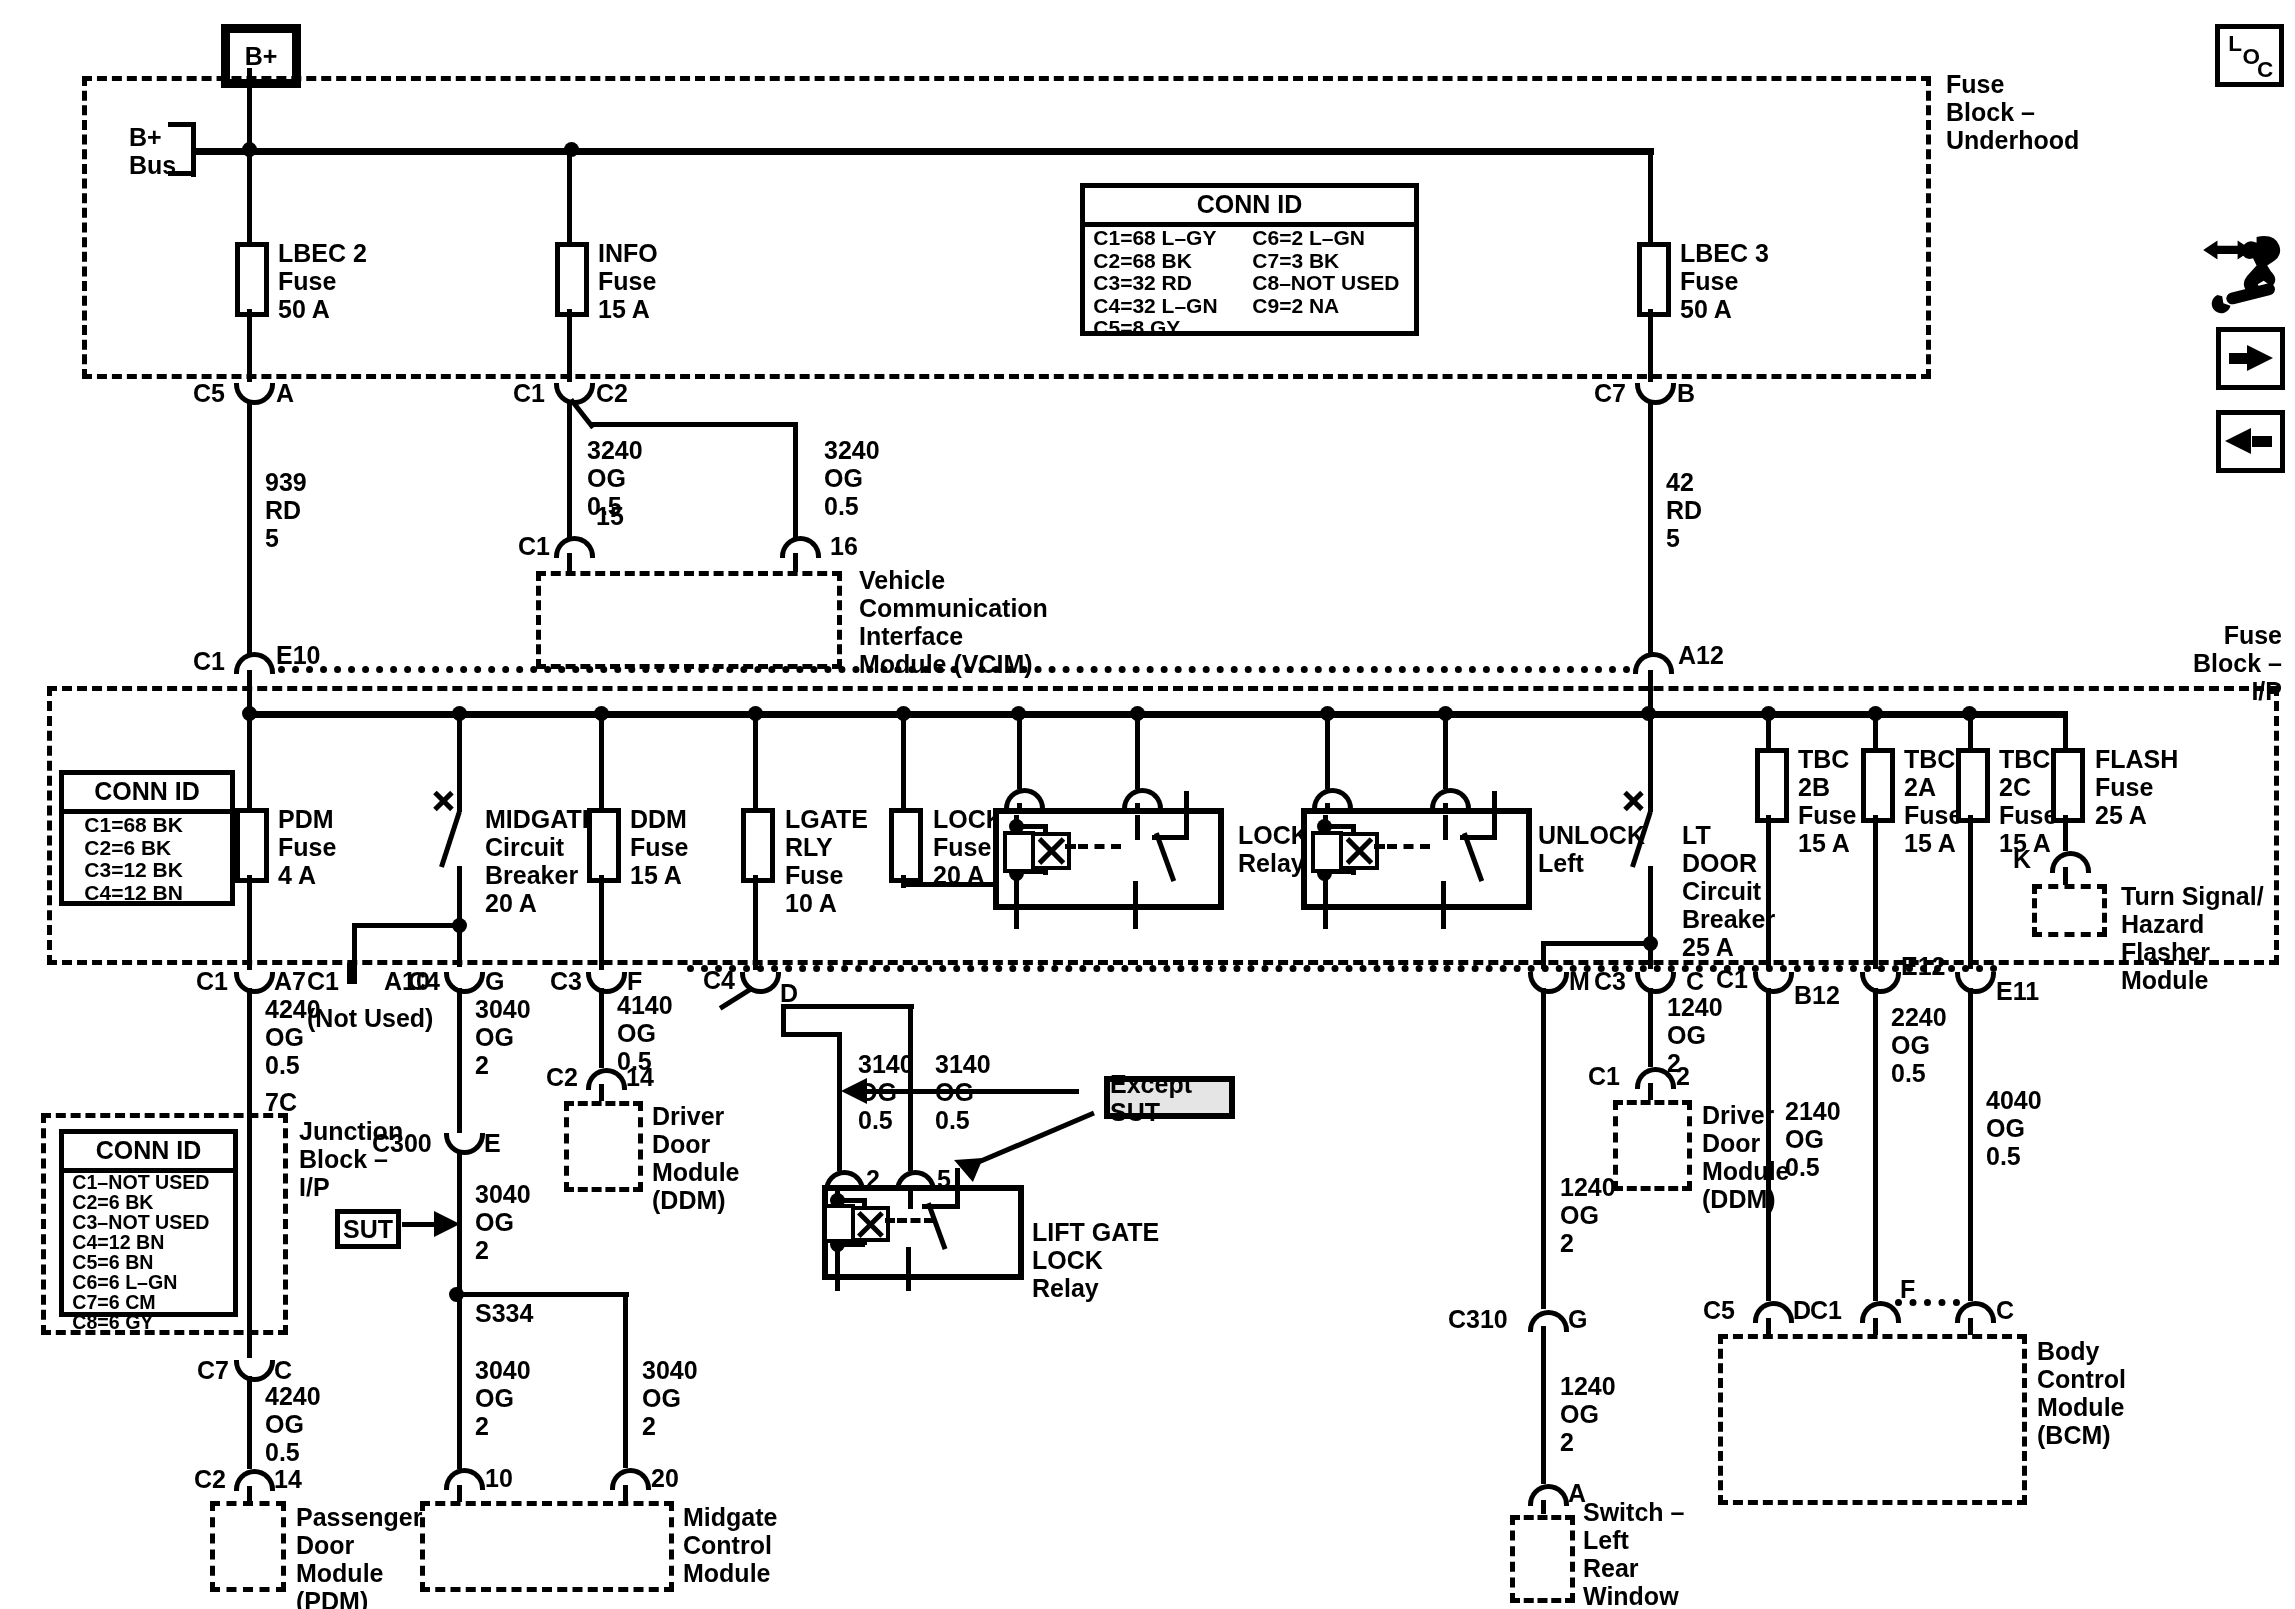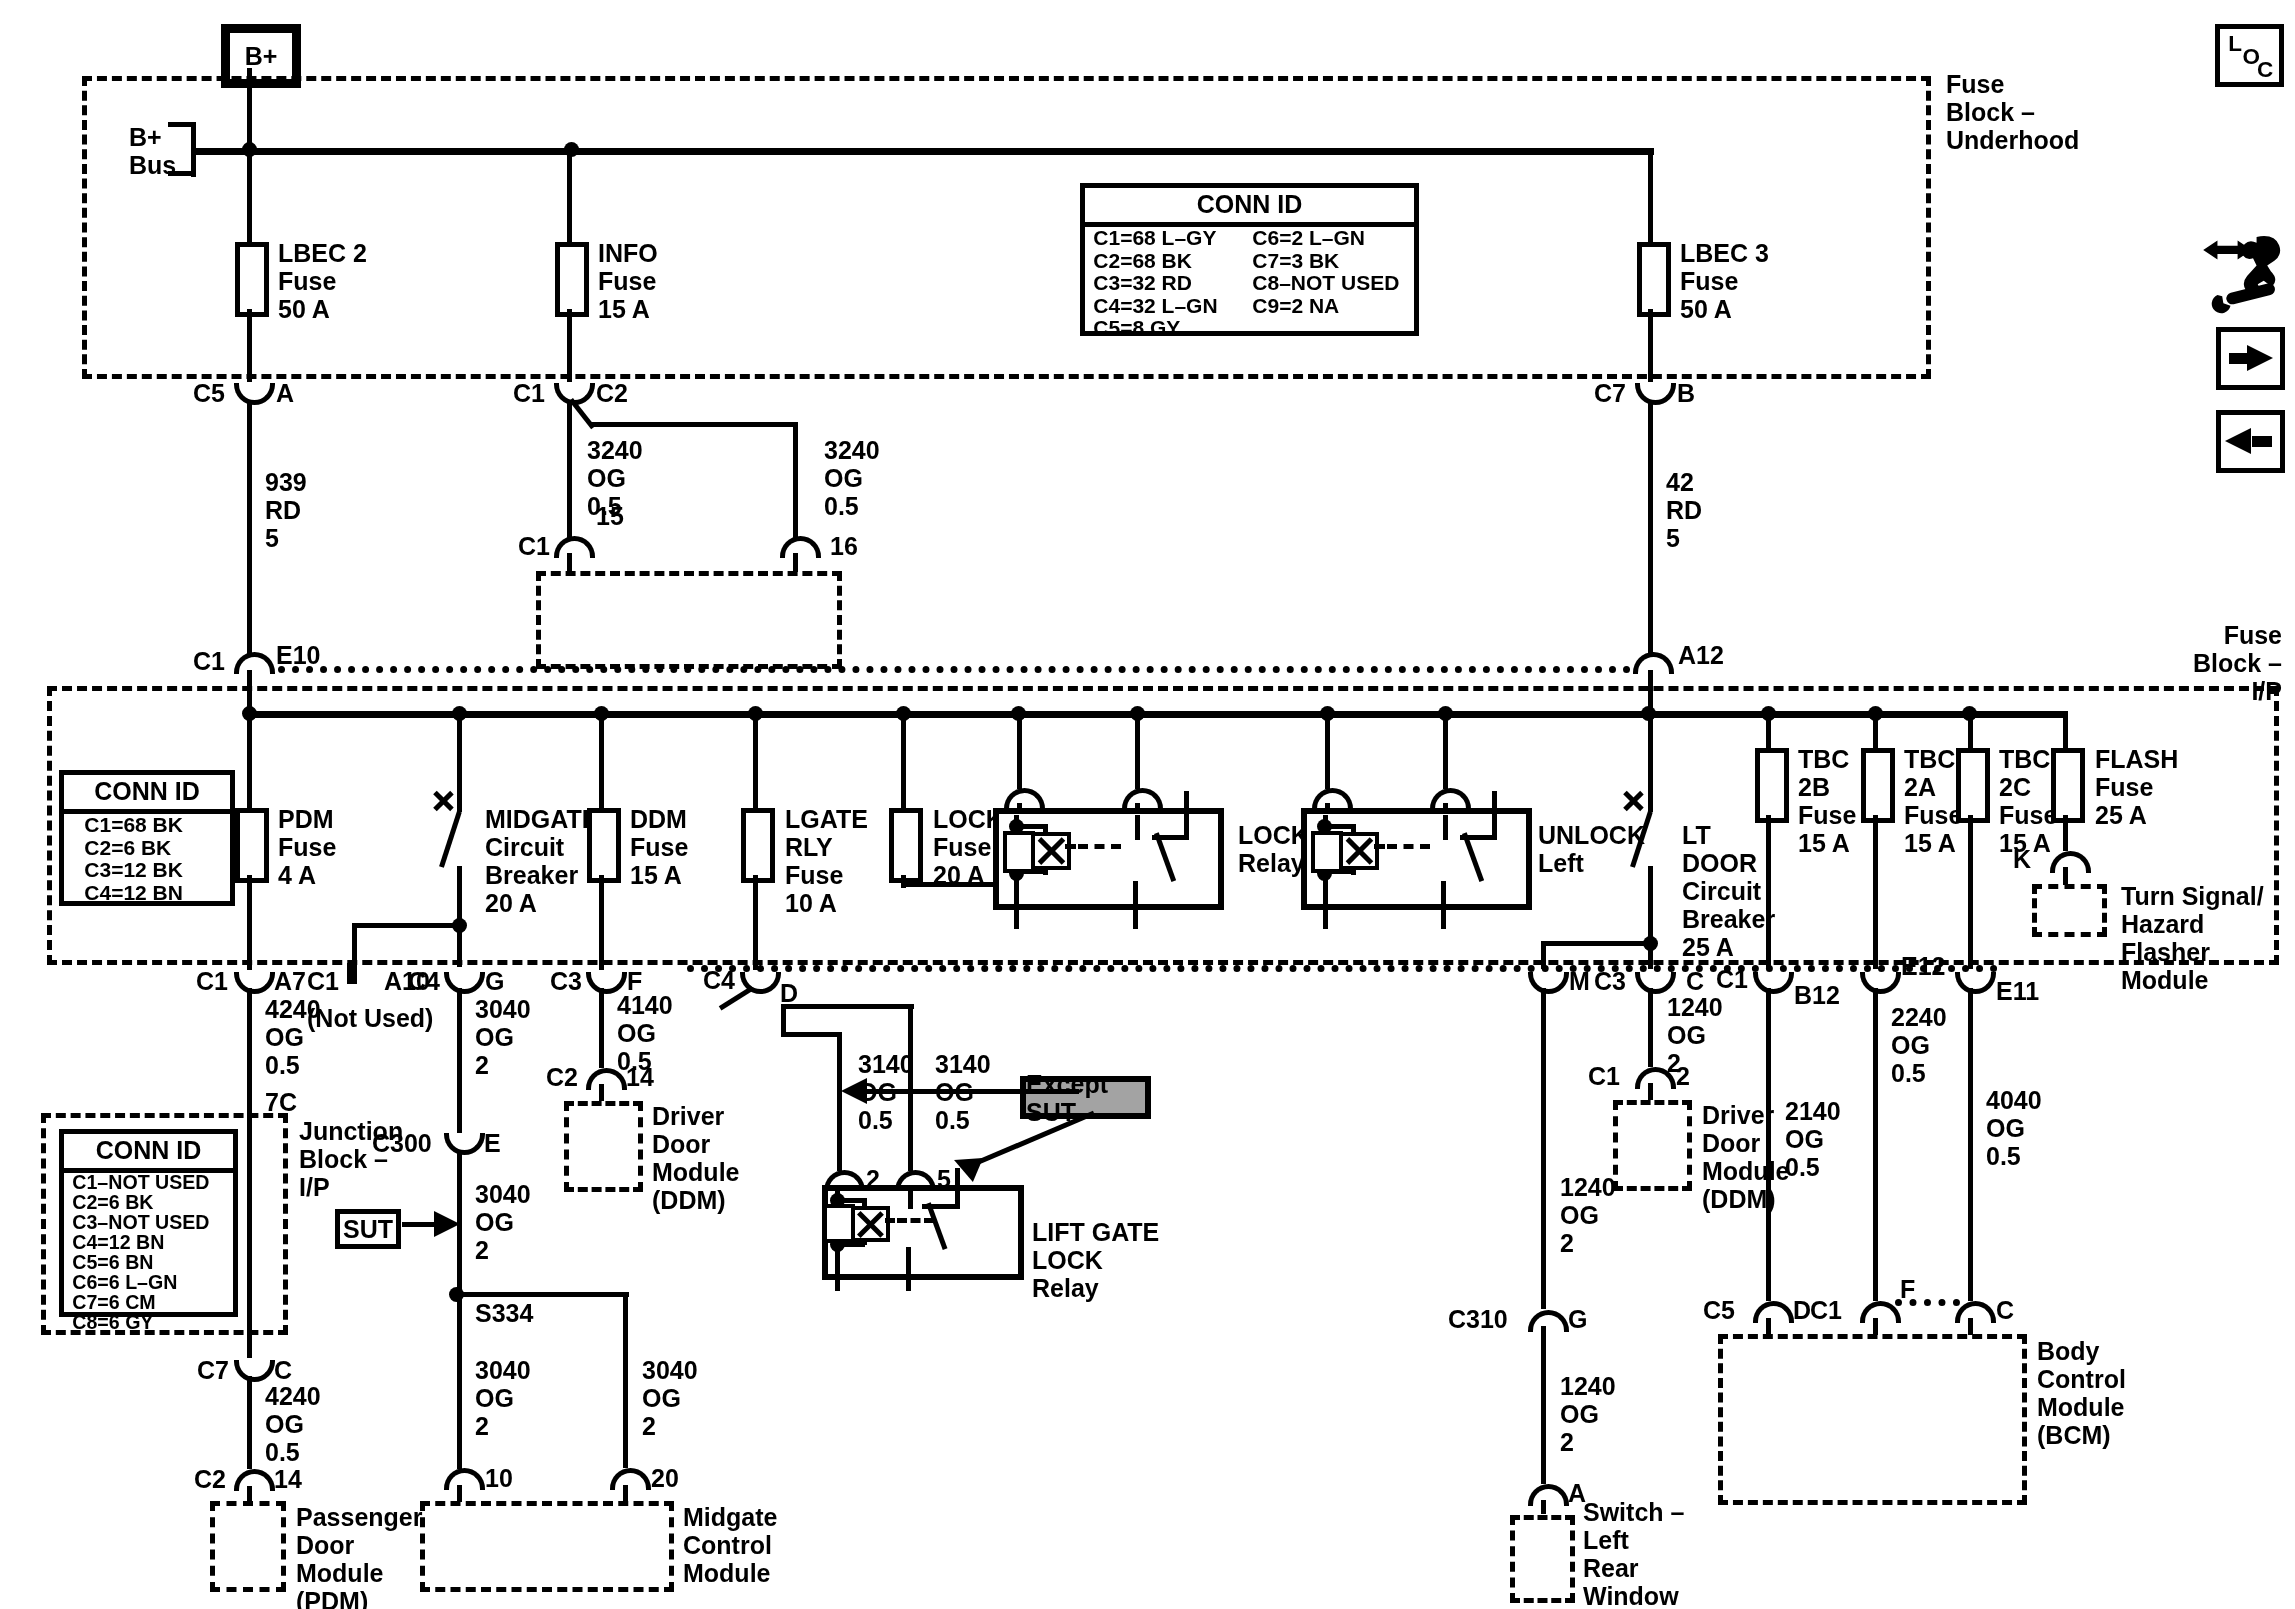--- a/index.html
+++ b/index.html
@@ -123,20 +123,24 @@
 OG
 0.5</div>
   <div class="lbl" style="left:596px;top:502px">15</div>
   <div class="lbl" style="left:518px;top:532px">C1</div>
   <div class="lbl" style="left:830px;top:532px">16</div>
   <div class="dome" style="left:554px;top:536px"></div>
   <div class="dome" style="left:780px;top:536px"></div>
   <div class="v" style="left:567px;top:553px;height:19px"></div>
   <div class="v" style="left:793px;top:553px;height:19px"></div>
   <div class="dash" style="left:536px;top:571px;width:296px;height:88px"></div>
+  <div class="lbl" style="left:859px;top:566px">Vehicle
+Communication
+Interface
+Module (VCIM)</div>
 
   <div class="dotline" style="left:264px;top:666px;width:1381px"></div>
   <div class="dome" style="left:234px;top:652px"></div>
   <div class="lbl" style="left:193px;top:647px">C1</div>
   <div class="lbl" style="left:276px;top:641px">E10</div>
   <div class="dome" style="left:1633px;top:652px"></div>
   <div class="lbl" style="left:1678px;top:641px">A12</div>
   <div class="lbl" style="left:2163px;top:621px;width:119px;text-align:right">Fuse
 Block –
 I/P</div>
@@ -457,21 +461,21 @@
   <div class="v" style="left:908px;top:1004px;height:167px"></div>
   <div class="v" style="left:781px;top:1004px;height:33px"></div>
   <div class="h" style="left:781px;top:1032px;width:61px"></div>
   <div class="v" style="left:837px;top:1032px;height:139px"></div>
   <div class="lbl" style="left:858px;top:1050px">3140
 OG
 0.5</div>
   <div class="lbl" style="left:935px;top:1050px">3140
 OG
 0.5</div>
-  <div style="position:absolute;left:1020px;top:1076px;width:119px;height:31px;border:6px solid #000;background:#a3a3a3;display:flex;align-items:center;justify-content:flex-start">
+  <div style="position:absolute;left:1104px;top:1076px;width:119px;height:31px;border:6px solid #000;background:#e5e5e5;display:flex;align-items:center;justify-content:flex-start">
     <span class="lbl" style="position:static">Except SUT</span>
   </div>
   <div class="h" style="left:866px;top:1089px;width:213px"></div>
   <div class="tri-l" style="left:841px;top:1078px"></div>
   <div class="h rot" style="left:977px;top:1160px;width:126px;transform:rotate(-23deg)"></div>
   <div class="tri-l" style="left:953px;top:1152px;transform:rotate(23deg)"></div>
   <div class="dome" style="left:824px;top:1170px"></div>
   <div class="dome" style="left:895px;top:1170px"></div>
   <div class="lbl" style="left:866px;top:1165px">2</div>
   <div class="lbl" style="left:937px;top:1165px">5</div>

